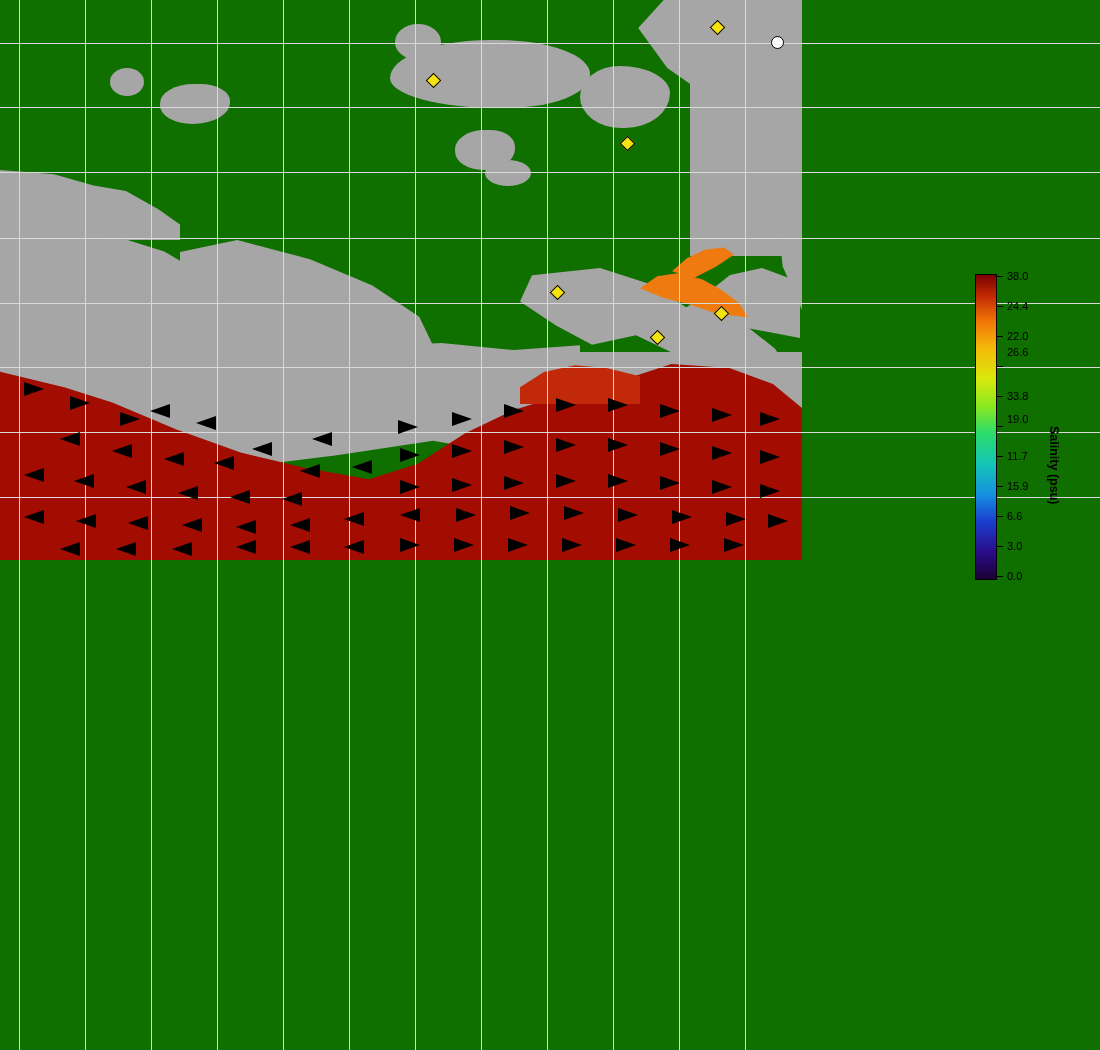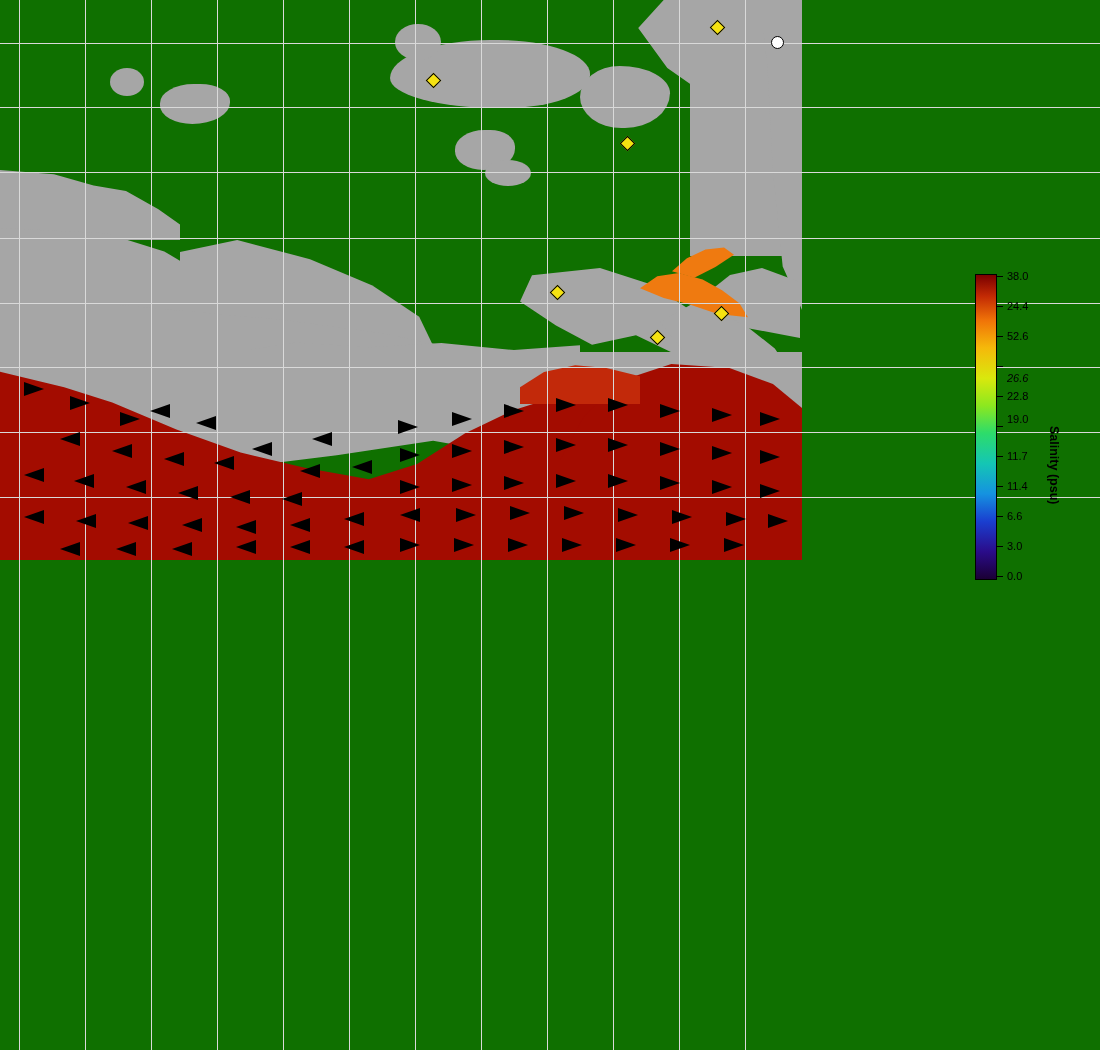--- a/index.html
+++ b/index.html
@@ -476,31 +476,31 @@
 </div>
 
 <div class="abs" id="colorbar-wrap">
   <div id="colorbar"></div>
 
   <div class="cb-tick" style="top:2px;"></div>
   <div class="cb-label" style="top:2px;">38.0</div>
   <div class="cb-tick" style="top:32px;"></div>
   <div class="cb-label" style="top:32px;">24.4</div>
   <div class="cb-tick" style="top:62px;"></div>
-  <div class="cb-label" style="top:62px;">52.6</div>
+  <div class="cb-label" style="top:62px;">22.0</div>
   <div class="cb-tick" style="top:92px;"></div>
-  <div class="cb-label" style="top:104px;font-style:italic;">26.6</div>
+  <div class="cb-label" style="top:78px;">26.6</div>
   <div class="cb-tick" style="top:122px;"></div>
-  <div class="cb-label" style="top:122px;">22.8</div>
+  <div class="cb-label" style="top:122px;">33.8</div>
   <div class="cb-tick" style="top:152px;"></div>
   <div class="cb-label" style="top:145px;">19.0</div>
   <div class="cb-tick" style="top:182px;"></div>
   <div class="cb-label" style="top:182px;">11.7</div>
   <div class="cb-tick" style="top:212px;"></div>
-  <div class="cb-label" style="top:212px;">11.4</div>
+  <div class="cb-label" style="top:212px;">15.9</div>
   <div class="cb-tick" style="top:242px;"></div>
   <div class="cb-label" style="top:242px;">6.6</div>
   <div class="cb-tick" style="top:272px;"></div>
   <div class="cb-label" style="top:272px;">3.0</div>
   <div class="cb-tick" style="top:302px;"></div>
   <div class="cb-label" style="top:302px;">0.0</div>
 
   <div id="colorbar-title">Salinity (psu)</div>
 </div>
 

